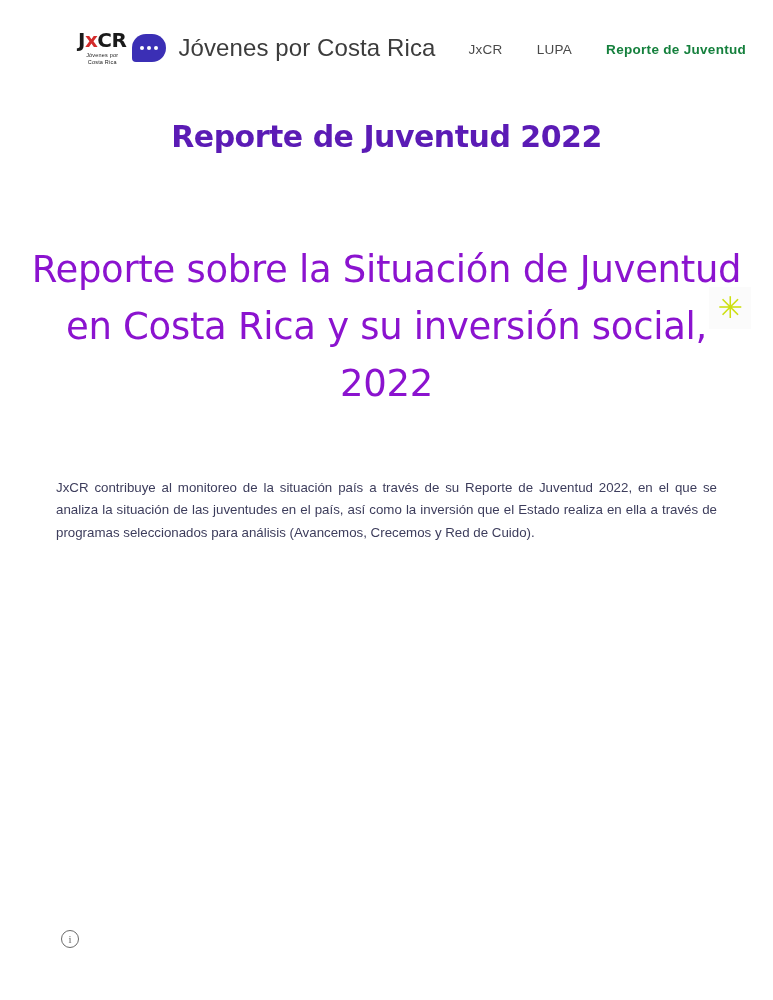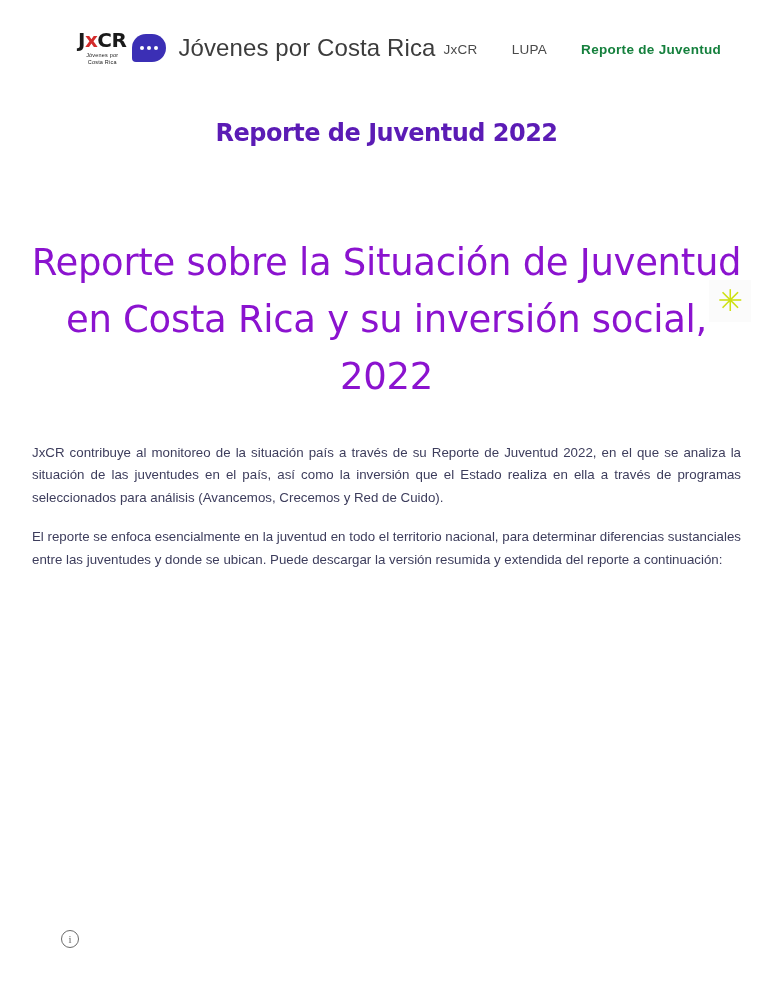--- a/index.html
+++ b/index.html
@@ -17,20 +17,21 @@
   }
 
   
   .site-header {
     height: 96px;
     display: flex;
     align-items: center;
     padding: 0 30px;
     box-sizing: border-box;
     position: relative;
+    gap: 25px;
   }
   .brand {
     display: flex;
     align-items: center;
     gap: 12px;
     margin-left: 48px;
   }
   .logo-mark {
     display: flex;
     align-items: center;
@@ -96,21 +97,21 @@
   .nav-item.active {
     color: #15803d;
     font-weight: bold;
   }
 
   
   .page-title {
     text-align: center;
     font-family: "DejaVu Sans", sans-serif;
     font-weight: bold;
-    font-size: 24px;
+    font-size: 30px;
     color: #5b1bb5;
     letter-spacing: -0.5px;
     margin: 24px 0 0 0;
     line-height: 1.15;
   }
 
   .headline-wrap {
     margin-top: 86px;
     padding: 0 30px;
     position: relative;
@@ -137,22 +138,22 @@
     align-items: center;
     justify-content: center;
     font-size: 30px;
     color: #cde010;
     line-height: 1;
     font-family: "DejaVu Sans", sans-serif;
   }
 
   
   .content {
-    margin-top: 36px;
-    padding: 0 32px;
+    margin-top: 64px;
+    padding: 0 56px;
   }
   .content p {
     font-size: 13.3px;
     line-height: 1.72;
     color: #3d3d5c;
     text-align: justify;
     margin: 0 0 16px 0;
   }
 
   
@@ -207,16 +208,15 @@
 
 <h1 class="page-title">Reporte de Juventud 2022</h1>
 
 <div class="headline-wrap">
   <h2 class="headline">Reporte sobre la Situación de Juventud en Costa Rica y su inversión social, 2022</h2>
   <div class="asterisk-badge">✳</div>
 </div>
 
 <div class="content">
   <p>JxCR contribuye al monitoreo de la situación país a través de su Reporte de Juventud 2022, en el que se analiza la situación de las juventudes en el país, así como la inversión que el Estado realiza en ella a través de programas seleccionados para análisis (Avancemos, Crecemos y Red de Cuido).</p>
-  <p>El reporte se enfoca esencialmente en la juventud en todo el territorio nacional, para determinar diferencias sustanciales entre las juventudes y donde se ubican. Puede descargar la versión resumida y extendida del reporte a continuación:</p>
 </div>
 
 <div class="footer-info">i</div>
 
 </body></html>

